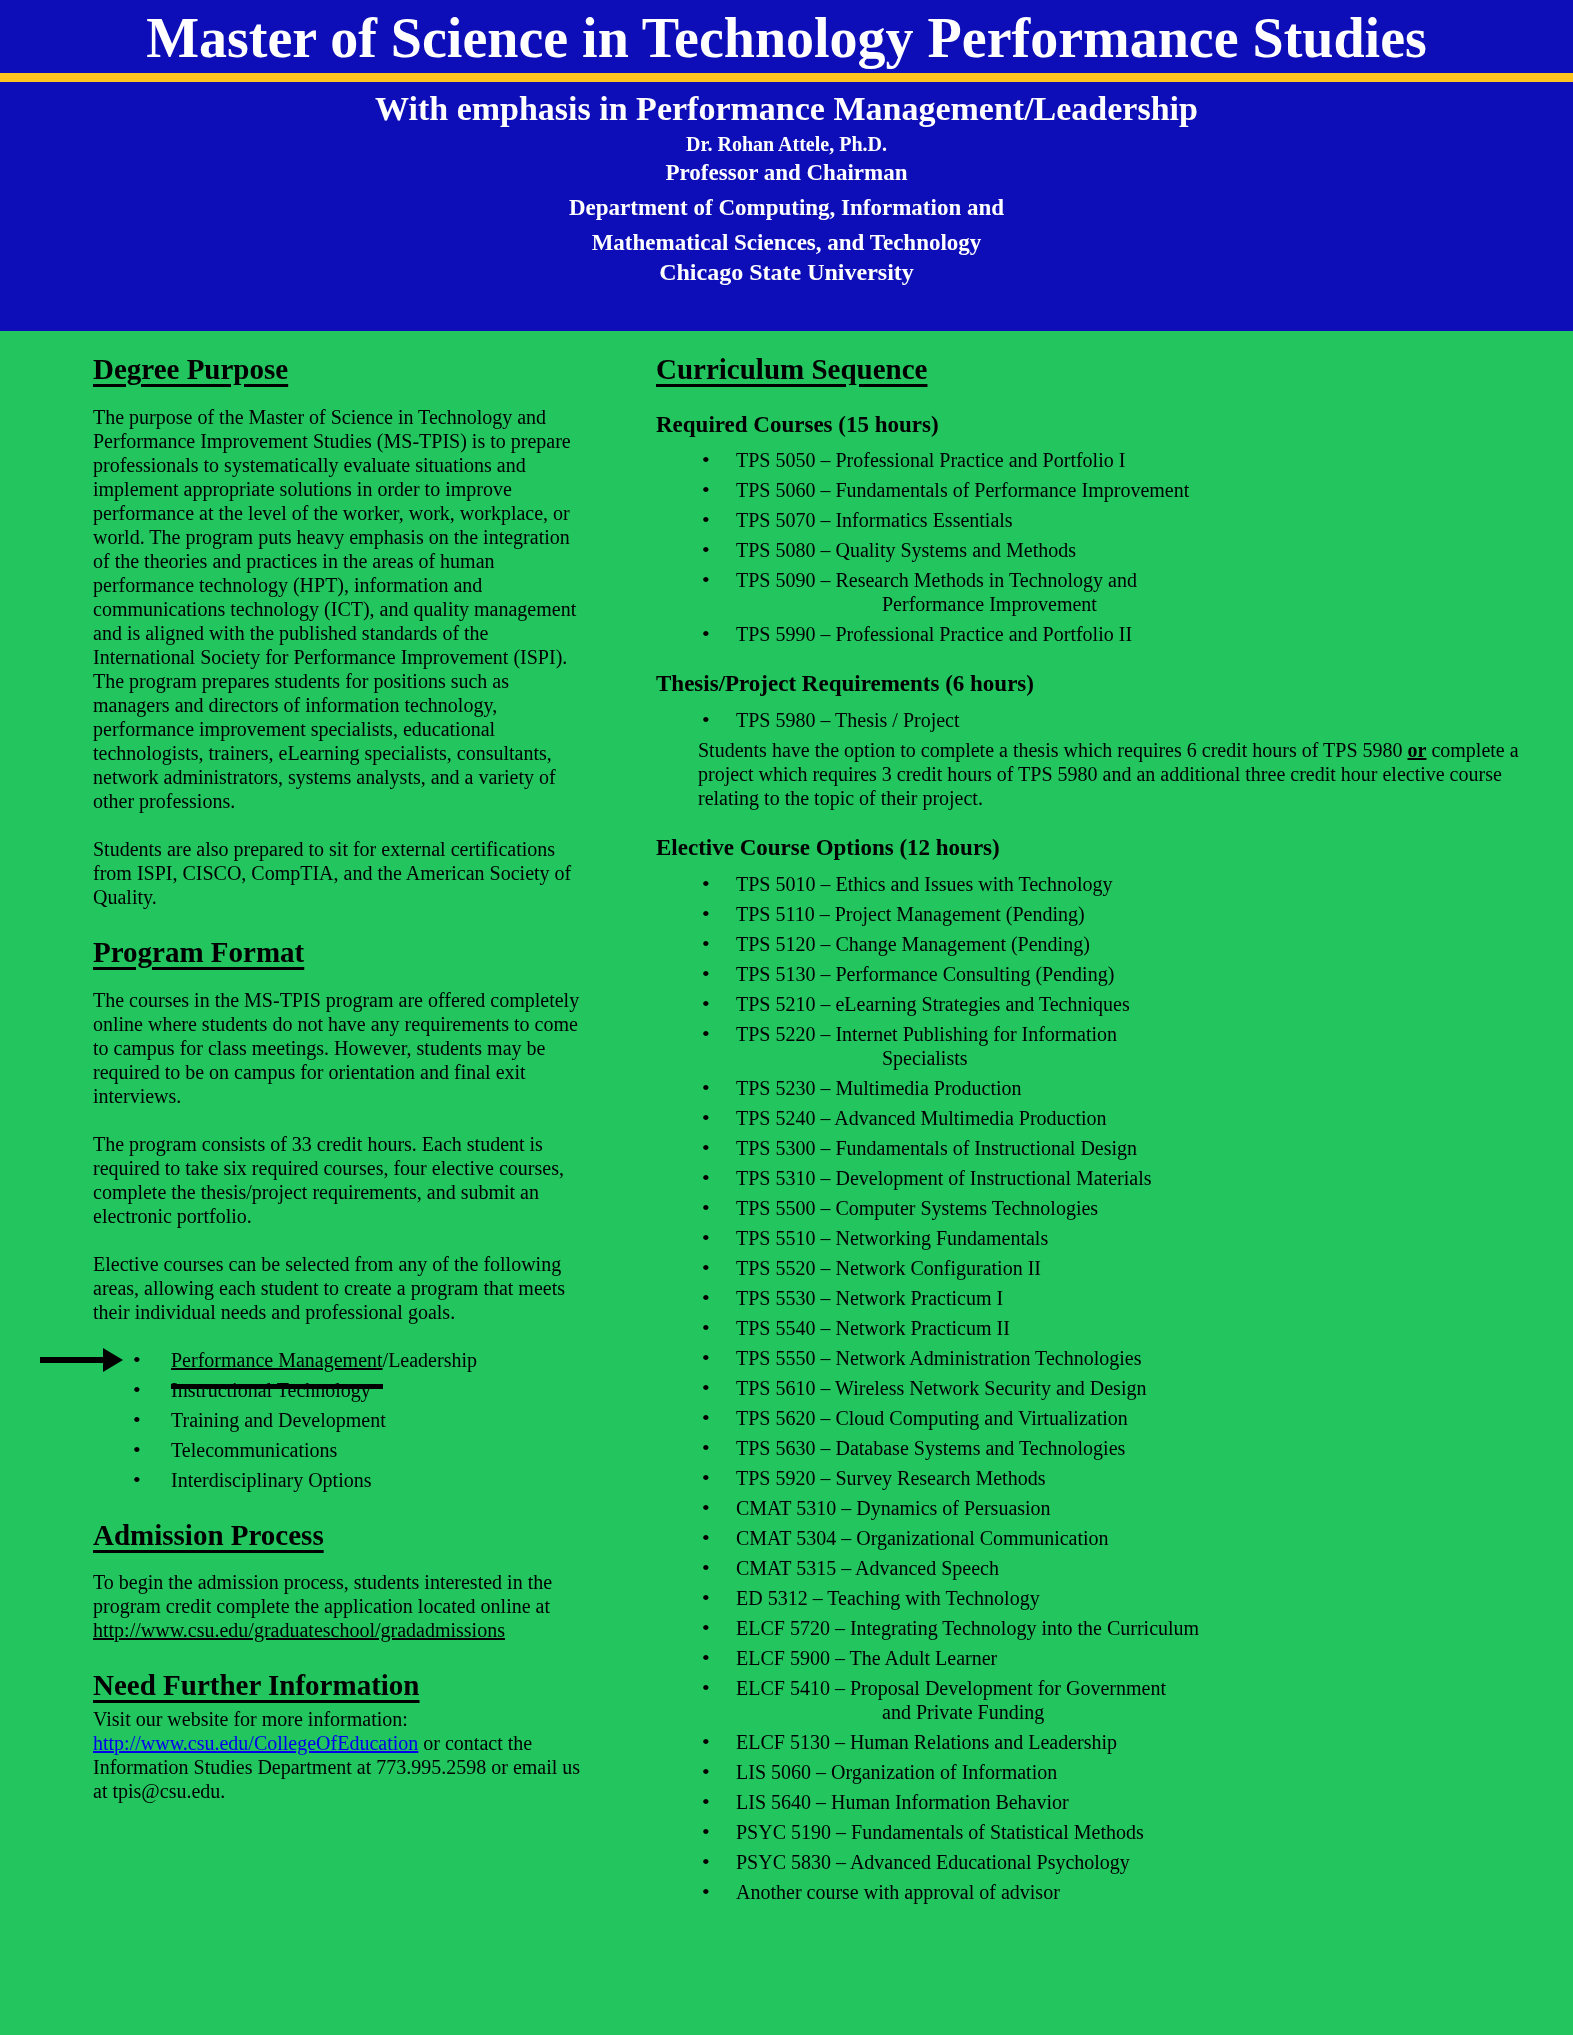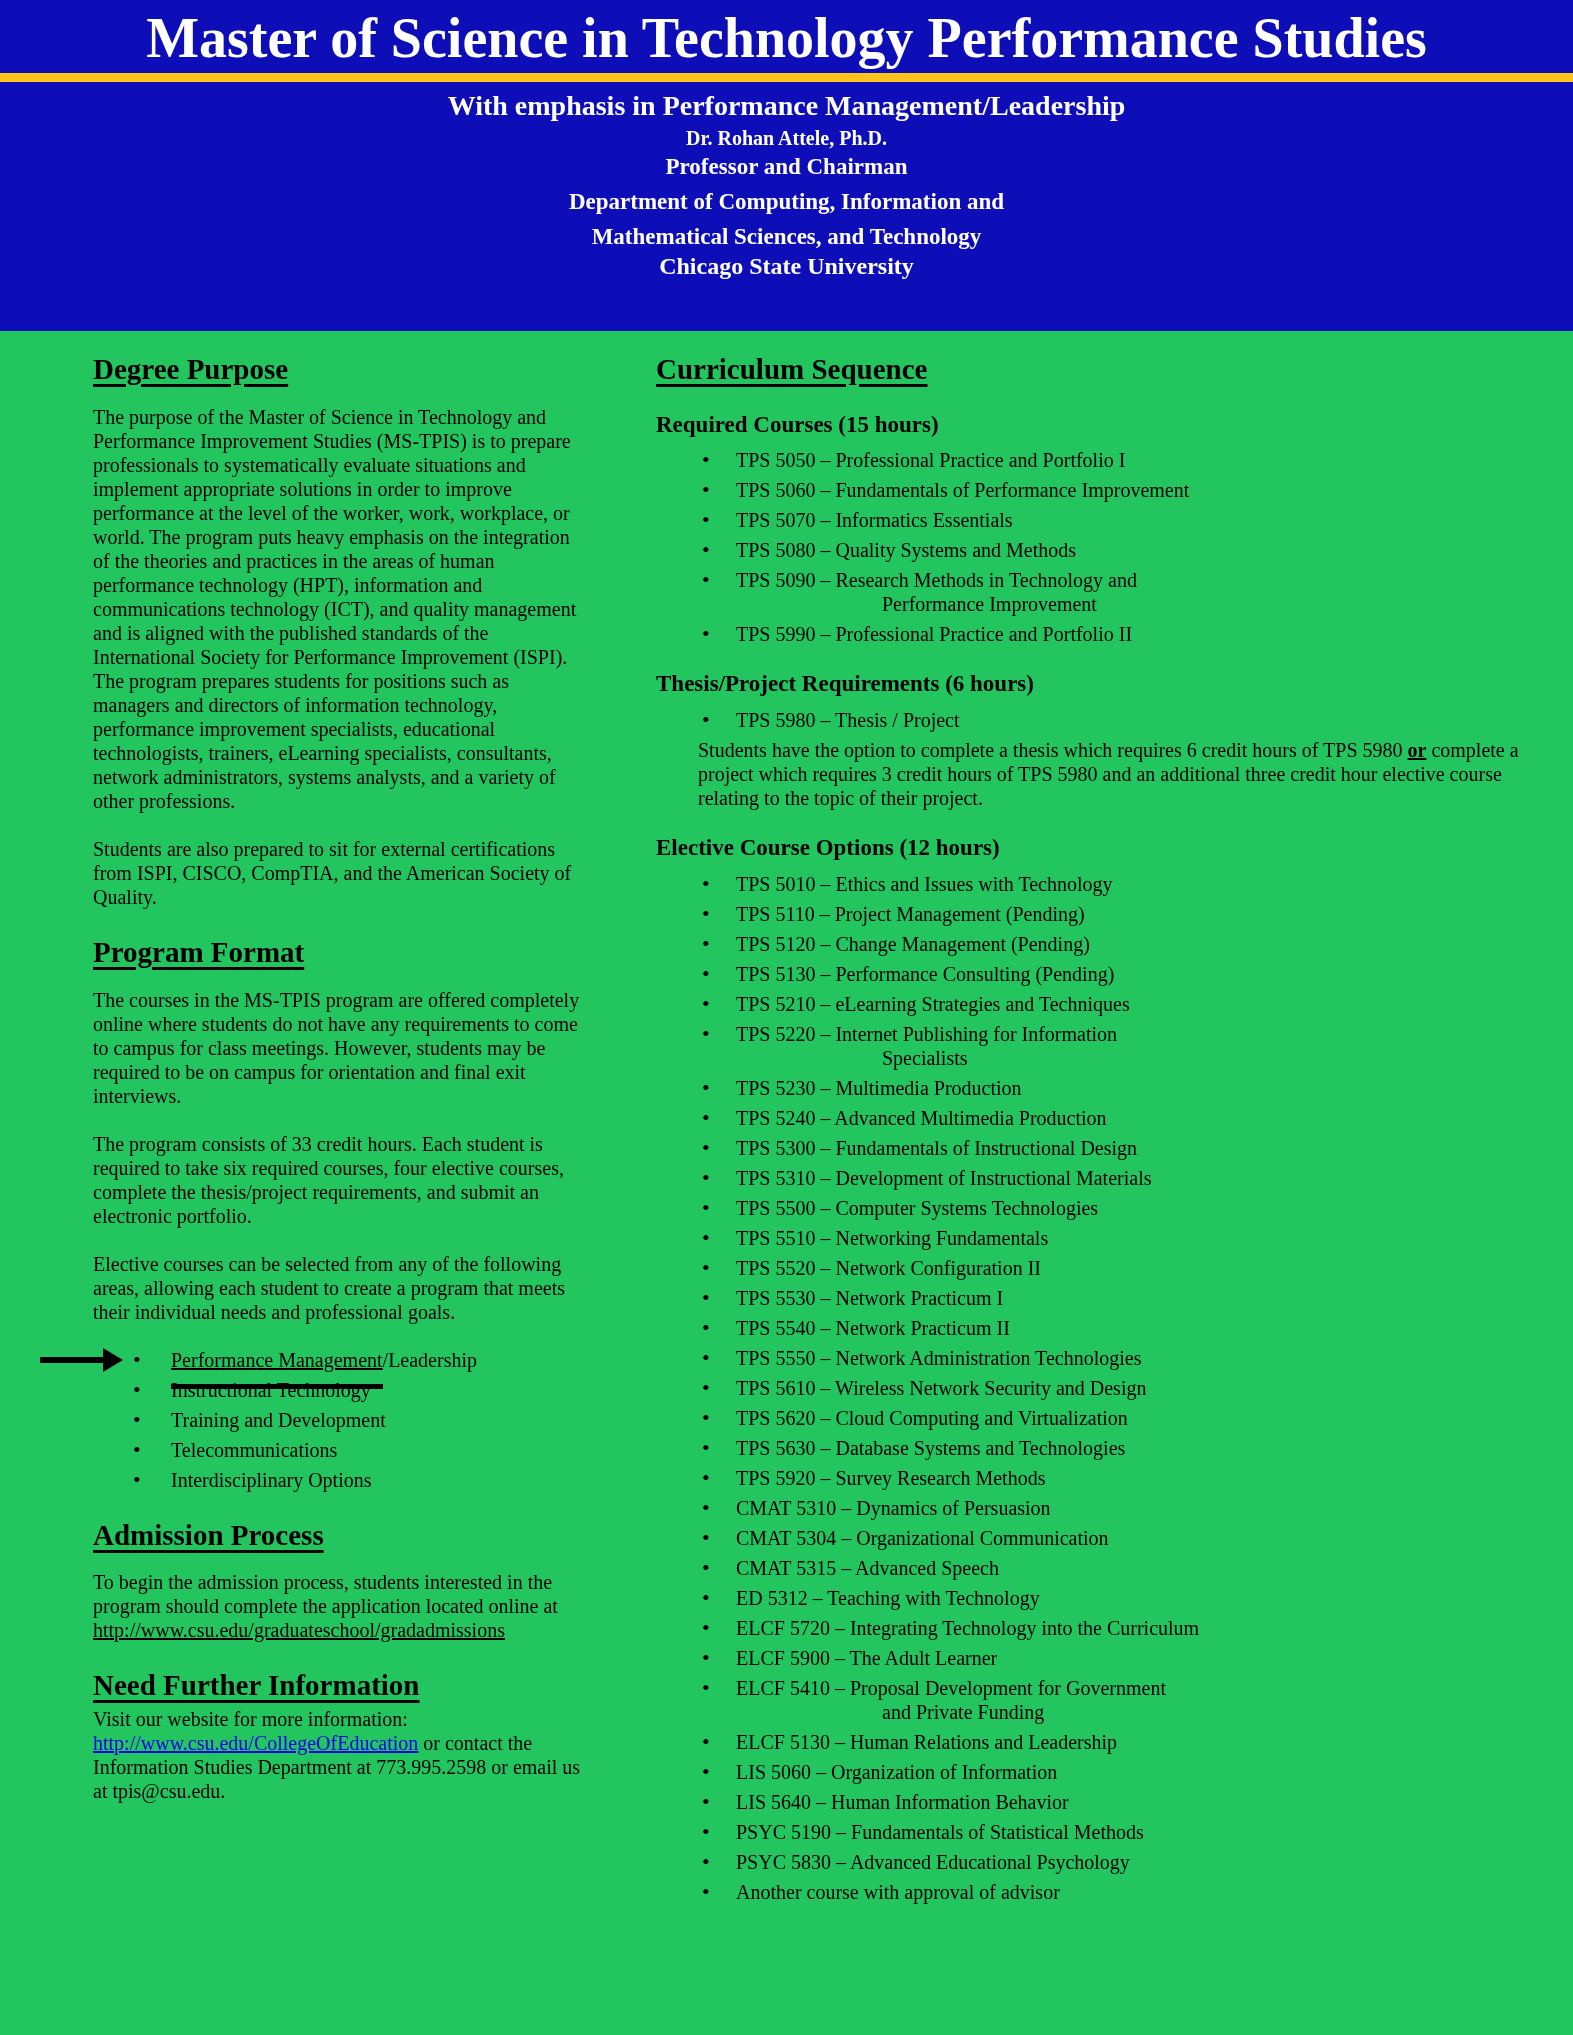--- a/index.html
+++ b/index.html
@@ -7,21 +7,21 @@
     position:relative; width:1573px; height:2035px; background:#22c55e;
     font-family:"Liberation Serif","DejaVu Serif",serif; color:#000; overflow:hidden;
   }
   
   .header {
     position:absolute; top:0; left:0; width:1573px; height:331px;
     background:var(--header-bg,#0E0EB8); color:#fff; text-align:center; font-weight:bold;
   }
   .title    { font-size:56px; line-height:1.12; padding-top:7px; }
   .gold-bar { height:9px; background:var(--accent,#FFC41E); margin-top:3px; }
-  .subtitle { font-size:28px; margin-top:8px; }
+  .subtitle { font-size:34px; margin-top:8px; }
   .author   { font-size:20px; margin-top:5px; }
   .role     { font-size:23px; margin-top:4px; }
   .dept     { font-size:23px; margin-top:9px; }
   .univ     { font-size:24px; margin-top:3px; }
   
   .col-left  { position:absolute; left:93px;  top:352px; width:492px; font-size:20px; line-height:1.2; }
   .col-right { position:absolute; left:656px; top:352px; width:935px; font-size:20px; line-height:1.2; }
   h2 {
     font-size:29px; font-weight:bold; margin:26px 0 18px 0;
     text-decoration:underline; text-decoration-thickness:3px; text-underline-offset:5px;
@@ -78,21 +78,21 @@
     <p>Elective courses can be selected from any of the following areas, allowing each student to create a program that meets their individual needs and professional goals.</p>
     <ul class="areas">
         <li><span class="pm">Performance Management</span>/Leadership<span class="arrow"></span></li>
         <li>Instructional Technology</li>
         <li>Training and Development</li>
         <li>Telecommunications</li>
         <li>Interdisciplinary Options</li>
       </ul>
 
     <h2>Admission Process</h2>
-    <p><span>To begin the admission process, students interested in the program should complete the application located online at </span><a class="link-black">http://www.csu.edu/graduateschool/gradadmissions</a></p>
+    <p><span>To begin the admission process, students interested in the program credit complete the application located online at </span><a class="link-black">http://www.csu.edu/graduateschool/gradadmissions</a></p>
 
     <h2 class="tight">Need Further Information</h2>
     <p class="info"><span>Visit our website for more information:</span><br><a class="link-blue">http://www.csu.edu/CollegeOfEducation</a><span> or contact the Information Studies Department at 773.995.2598 or email us at tpis@csu.edu.</span></p>
   </section>
 
   <section class="col-right">
     <h2 class="first">Curriculum Sequence</h2>
 
     <h3>Required Courses (15 hours)</h3>
     <ul class="blist">

